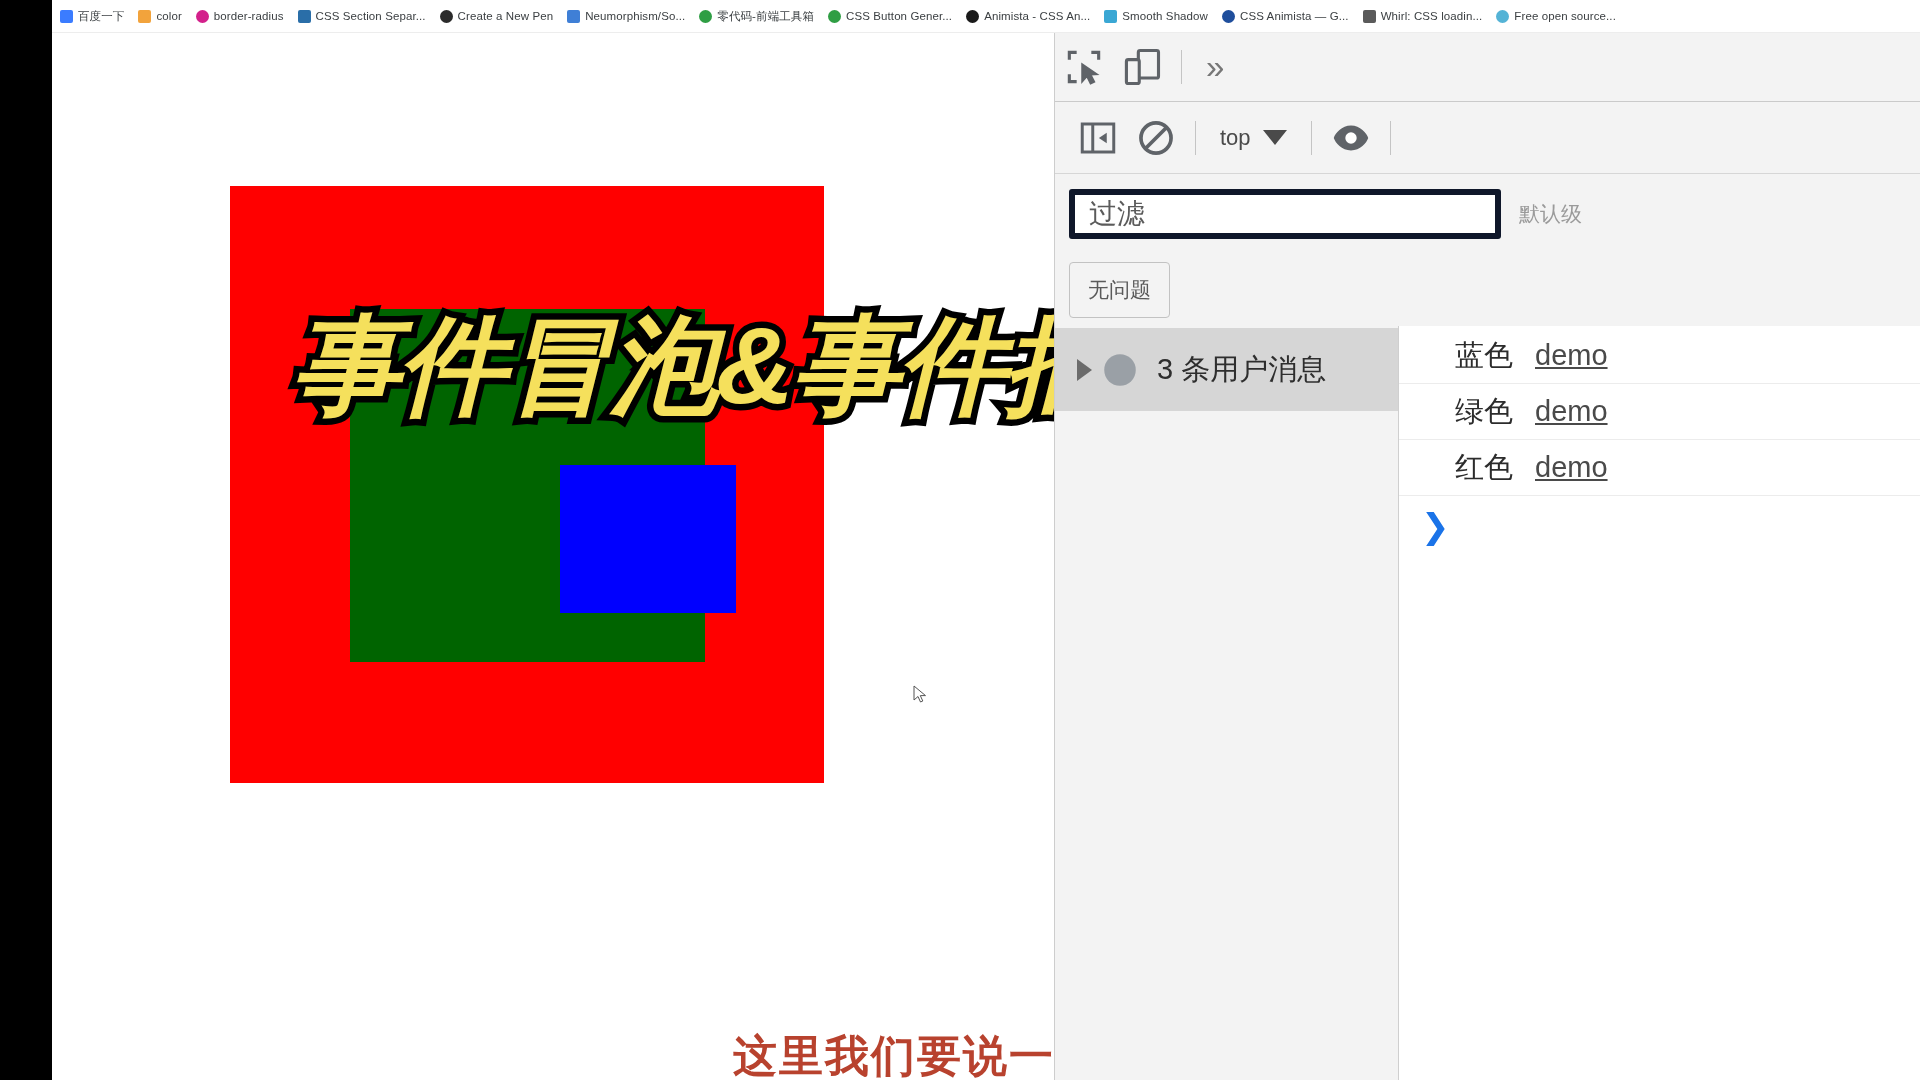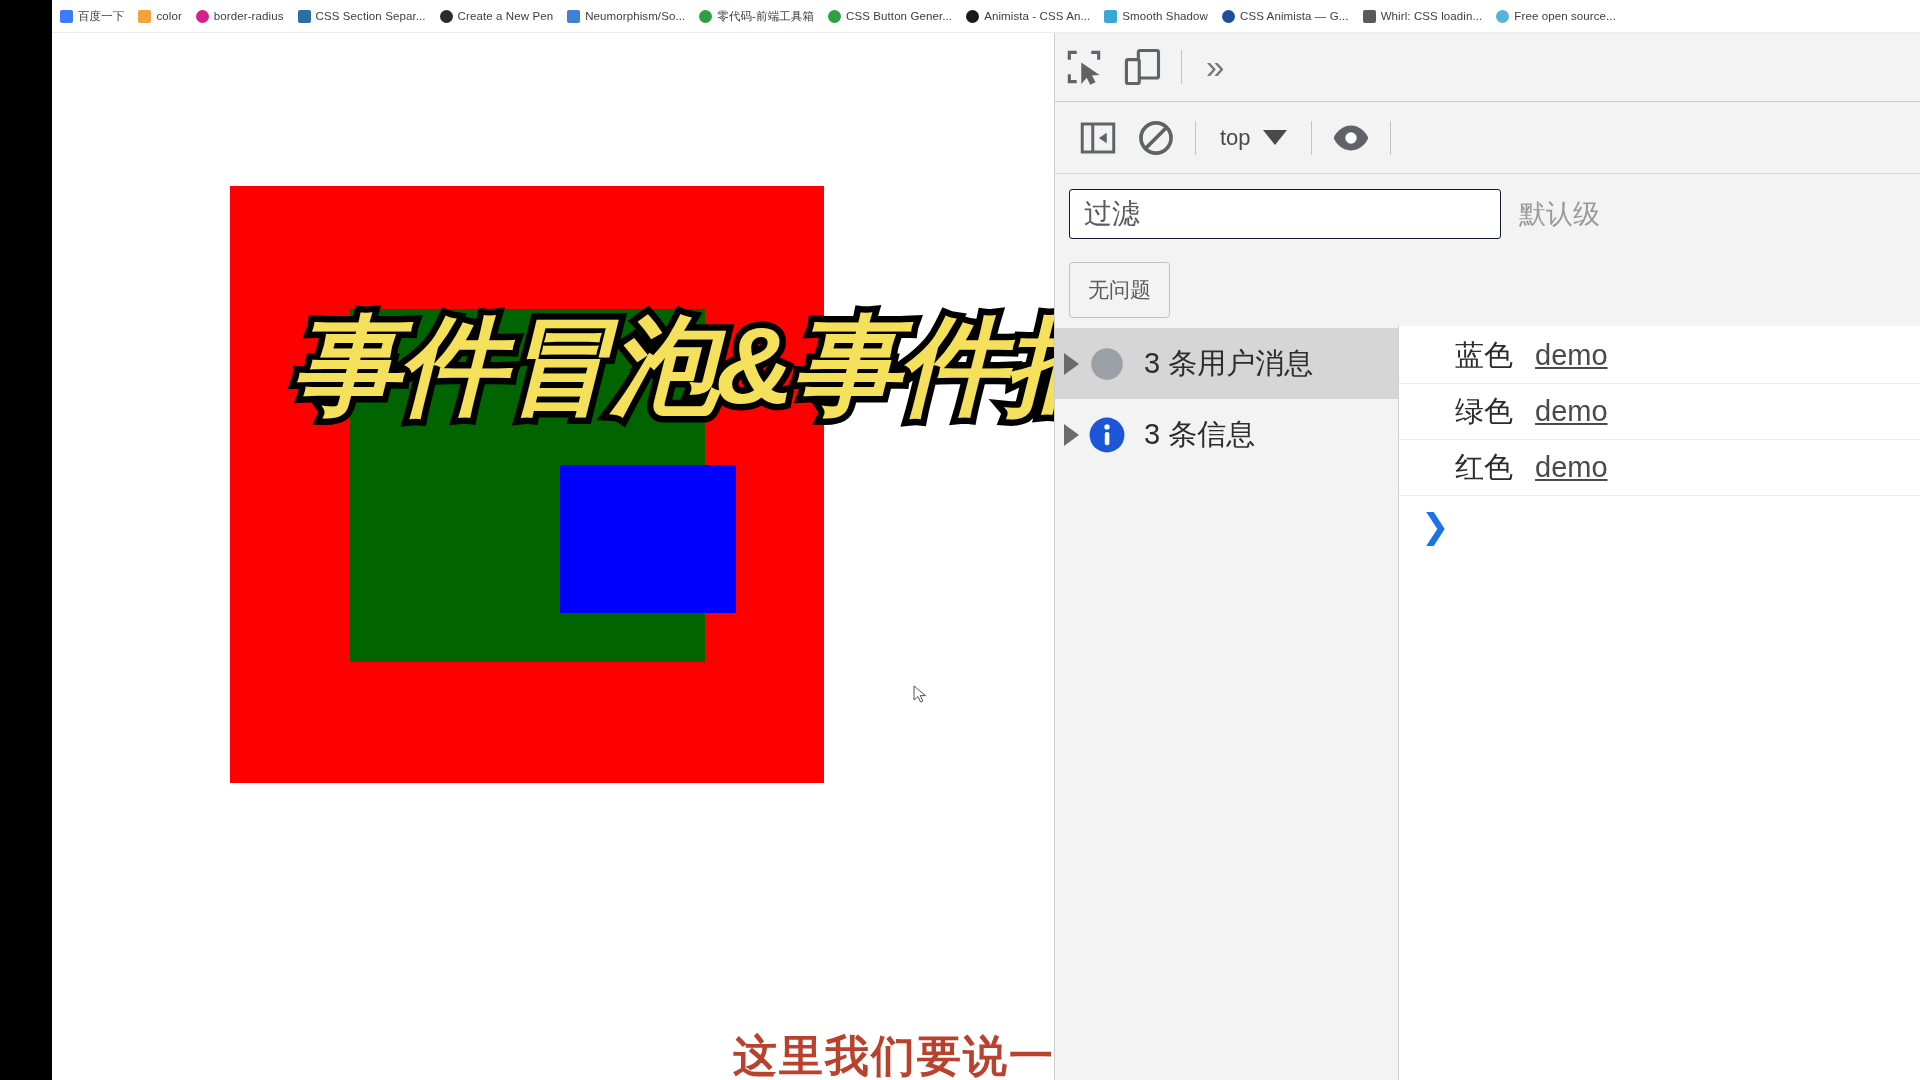--- a/index.html
+++ b/index.html
@@ -216,30 +216,30 @@
     display: flex;
     align-items: center;
     background: #f3f3f3;
     padding: 0 14px;
     box-sizing: border-box;
     gap: 18px;
   }
   #dt-filter-input {
     width: 432px; height: 50px;
     background: #fff;
-    border: 1px solid #0f172a;
+    border: 6px solid #0f172a;
     border-radius: 3px;
     display: flex; align-items: center;
     padding-left: 14px;
     box-sizing: border-box;
     font-size: 28px;
     color: #5b5b5b;
   }
   #dt-levels {
-    font-size: 27px;
+    font-size: 21px;
     color: #9a9a9a;
     white-space: nowrap;
   }
 
   
   #dt-issuerow {
     height: 72px;
     display: flex; align-items: center;
     padding: 0 14px;
     box-sizing: border-box;
@@ -264,24 +264,24 @@
   }
   #dt-sidebar {
     width: 344px;
     background: #f3f3f3;
     border-right: 1px solid #cfcfcf;
     box-sizing: border-box;
     padding-top: 2px;
     flex: 0 0 auto;
   }
   .side-item {
-    height: 71px;
-    display: flex;
-    align-items: center;
-    padding-left: 3px;
+    height: 83px;
+    display: flex;
+    align-items: center;
+    padding-left: 16px;
     box-sizing: border-box;
     font-size: 29px;
     color: #2e2e2e;
     white-space: nowrap;
   }
   .side-item.selected { background: #d6d6d6; }
   .side-tri {
     width: 26px;
     flex: 0 0 auto;
     display: flex; align-items: center; justify-content: center;
@@ -488,33 +488,20 @@
             <div class="side-item selected">
               <span class="side-tri">
                 <span class="tri"></span>
               </span>
               <span class="side-ico">
                 <svg width="44" height="44" viewBox="0 0 24 24">
                   <circle cx="12" cy="12" r="8.6" fill="#9aa0a6"></circle>
                 </svg>
               </span>
               <span class="side-label">3 条用户消息</span>
-            </div>
-            <div class="side-item">
-              <span class="side-tri">
-                <span class="tri"></span>
-              </span>
-              <span class="side-ico">
-                <svg width="44" height="44" viewBox="0 0 24 24">
-                  <circle cx="12" cy="12" r="9.5" fill="#1a56d6"></circle>
-                  <circle cx="12" cy="7.6" r="1.45" fill="#fff"></circle>
-                  <rect x="10.8" y="10.3" width="2.5" height="7.3" rx="1.1" fill="#fff"></rect>
-                </svg>
-              </span>
-              <span class="side-label">3 条信息</span>
             </div>
           </div>
 
         <div id="dt-messages">
             <div class="msg-row">
               <span>蓝色</span>
               <span class="msg-src">demo</span>
             </div>
             <div class="msg-row">
               <span>绿色</span>

